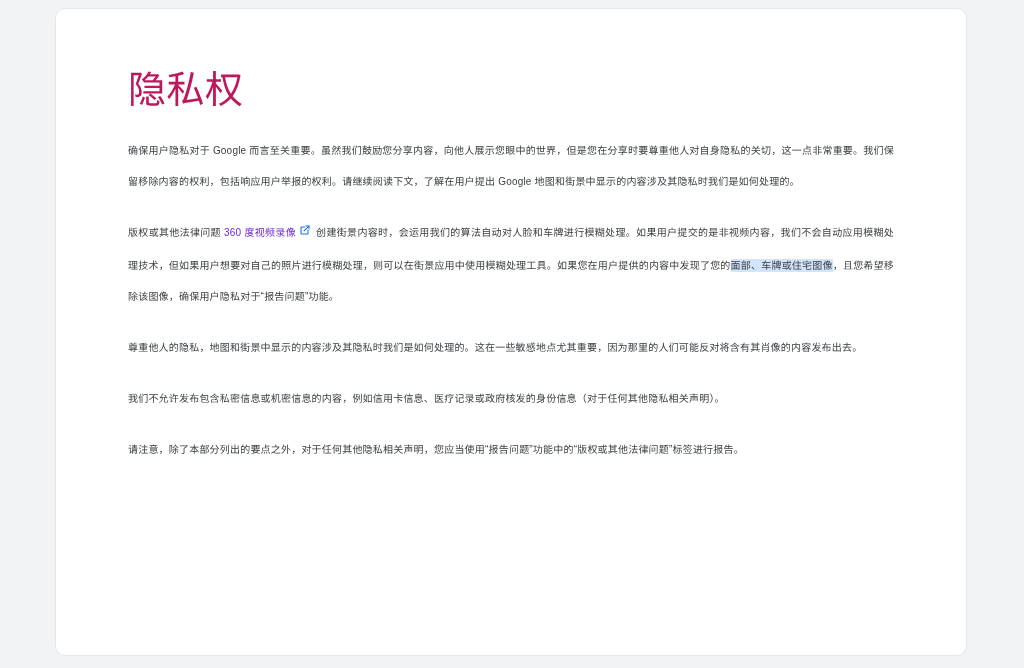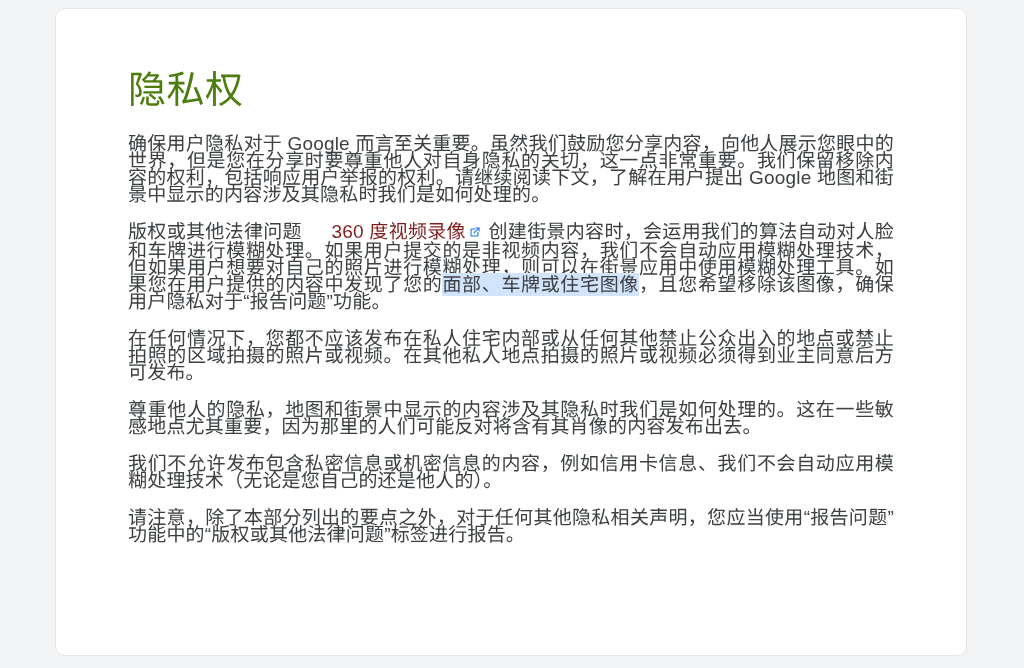--- a/index.html
+++ b/index.html
@@ -29,40 +29,39 @@
     box-sizing: border-box;
     overflow: hidden;
   }
   .content {
     padding: 58px 72px 0 72px;
   }
   h1.title {
     font-size: 38px;
     line-height: 46px;
     font-weight: 400;
-    color: #4d7c0f;
+    color: #be185d;
     margin: 0 0 22px 0;
     letter-spacing: 0.5px;
   }
   p.para {
-    font-size: 19px;
-    line-height: 17px;
+    font-size: 10px;
+    line-height: 31px;
     color: #3c4043;
     margin: 0 0 20px 0;
     letter-spacing: 0.2px;
     text-align: justify;
     text-justify: inter-character;
   }
   p.para:last-of-type {
     margin-bottom: 0;
   }
   a.inline-link {
-    color: #7f1d1d;
+    color: #6d28d9;
     text-decoration: none;
-    margin-left: 24px;
   }
   .ext-icon {
     display: inline-block;
     vertical-align: middle;
     margin: 0 2px 2px 3px;
   }
   .hl {
     background: #d2e3fc;
     border-radius: 1px;
     padding: 1px 0;
@@ -82,30 +81,27 @@
       </p>
 
       <p class="para">
         <span>版权或其他法律问题 </span><a class="inline-link" href="#"><span>360 度视频录像</span><span class="ext-icon"><svg width="12" height="12" viewBox="0 0 24 24" fill="none" stroke="#1a73e8" stroke-width="2.2" stroke-linecap="square">
                 <path d="M18 13v6a1 1 0 0 1-1 1H5a1 1 0 0 1-1-1V7a1 1 0 0 1 1-1h6"></path>
                 <path d="M14 4h6v6"></path>
                 <path d="M10.5 13.5L19.5 4.5"></path>
               </svg></span></a><span> 创建街景内容时，会运用我们的算法自动对人脸和车牌进行模糊处理。如果用户提交的是非视频内容，我们不会自动应用模糊处理技术，但如果用户想要对自己的照片进行模糊处理，则可以在街景应用中使用模糊处理工具。如果您在用户提供的内容中发现了您的</span><span class="hl">面部、车牌或住宅图像</span><span>，且您希望移除该图像，确保用户隐私对于“报告问题”功能。</span>
       </p>
 
-      <p class="para">
-        <span>在任何情况下，您都不应该发布在私人住宅内部或从任何其他禁止公众出入的地点或禁止拍照的区域拍摄的照片或视频。在其他私人地点拍摄的照片或视频必须得到业主同意后方可发布。</span>
-      </p>
 
       <p class="para">
         <span>尊重他人的隐私，地图和街景中显示的内容涉及其隐私时我们是如何处理的。这在一些敏感地点尤其重要，因为那里的人们可能反对将含有其肖像的内容发布出去。</span>
       </p>
 
       <p class="para">
-        <span>我们不允许发布包含私密信息或机密信息的内容，例如信用卡信息、我们不会自动应用模糊处理技术（无论是您自己的还是他人的）。</span>
+        <span>我们不允许发布包含私密信息或机密信息的内容，例如信用卡信息、医疗记录或政府核发的身份信息（对于任何其他隐私相关声明）。</span>
       </p>
 
       <p class="para">
         <span>请注意，除了本部分列出的要点之外，对于任何其他隐私相关声明，您应当使用“报告问题”功能中的“版权或其他法律问题”标签进行报告。</span>
       </p>
 
     </div>
   </div>
 </div>
 

